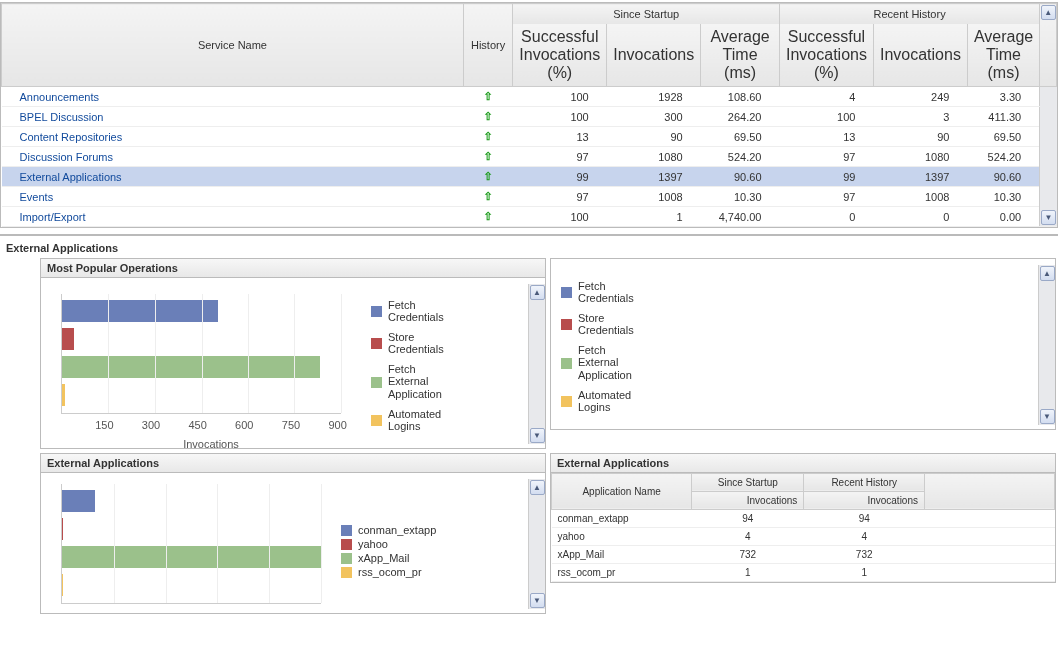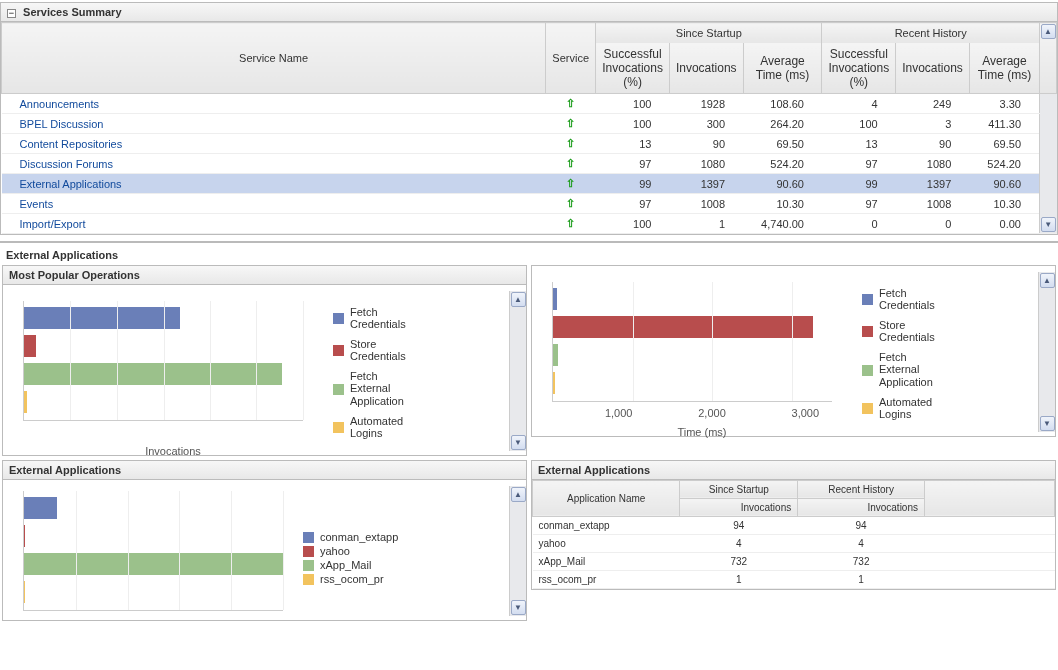--- a/index.html
+++ b/index.html
@@ -37,21 +37,21 @@
     color: #333;
     padding: 4px 6px;
     border: 1px solid #ccc;
     text-align: center;
   }
   table.data th.group {
     border-bottom: none;
   }
   table.data th.sub {
     border-top: none;
-    font-size: 12px;
+    font-size: 16px;
   }
   table.data td {
     padding: 3px 18px;
     border-bottom: 1px solid #eee;
   }
   table.data td.num { text-align: right; }
   table.data td.ctr { text-align: center; }
   table.data tbody tr.sel { background: #c7d4ed; }
   a.svc { color: #114a9c; text-decoration: none; }
   .up-arrow { color: #1a9b1a; font-weight: bold; }
@@ -70,21 +70,21 @@
     margin:1px auto;
     display:flex;align-items:center;justify-content:center;
     font-size:8px;color:#4a5a7a;
   }
   .section-title {
     font-weight: bold;
     color: #333;
     padding: 4px 2px 2px 6px;
   }
   hr.sep { border:none;border-top:2px solid #bababa;margin:2px 0; }
-  .row2 { display:flex; }
+  .row2 { display:flex;padding-left:38px; }
   .half { width: 50%; }
   .chart-panel { border:1px solid #bbb;margin:2px; }
   .chart-panel .hdr {
     background: linear-gradient(#f7f7f7,#e8e8e8);
     padding: 3px 6px;font-weight:bold;border-bottom:1px solid #bbb;
   }
   .chart-body { display:flex;position:relative;padding:6px 0 4px 0; }
   .chart-area { flex: 0 0 300px; position:relative;height:150px;margin-left:20px; }
   .chart-area-wide { flex: 0 0 270px; position:relative;height:130px;margin-left:20px; }
   .bars-h { position:absolute;left:0;top:10px;width:280px;height:120px;border:1px solid #ccc;border-top:none;border-right:none; }
@@ -116,29 +116,25 @@
   .c-auto-login { background:#f2c35e; }
   .c-conman { background:#6a7fb8; }
   .c-yahoo { background:#b84d4d; }
   .c-xapp { background:#9bc18b; }
   .c-rss { background:#f2c35e; }
 </style>
 </head>
 <body>
 
 <div class="panel">
-  <div class="panel-header">
-    <span class="collapse-icon">−</span>
-    <span>Services Summary</span>
-  </div>
   <table class="data">
     <thead>
       <tr>
         <th rowspan="2" style="width:552px">Service Name</th>
-        <th rowspan="2" style="width:50px">Service</th>
+        <th rowspan="2" style="width:50px">History</th>
         <th colspan="3" class="group">Since Startup</th>
         <th colspan="3" class="group">Recent History</th>
         <th rowspan="2" class="scroll-col" style="padding:0">
           <div class="scroll-btn">▲</div>
         </th>
       </tr>
       <tr>
         <th class="sub">Successful Invocations (%)</th>
         <th class="sub">Invocations</th>
         <th class="sub">Average Time (ms)</th>
@@ -239,20 +235,28 @@
               <div class="grid-v" style="left:33.3%"></div>
             <div class="grid-v" style="left:50%"></div>
               <div class="grid-v" style="left:66.6%"></div>
             <div class="grid-v" style="left:83.3%"></div>
               <div class="grid-v" style="left:100%"></div>
           <div class="hbar" style="background: rgb(106, 127, 184); width: 155.556px;"></div>
               <div class="hbar" style="background: rgb(184, 77, 77); width: 12.4444px;"></div>
               <div class="hbar" style="background: rgb(155, 193, 139); width: 258.222px;"></div>
               <div class="hbar" style="background: rgb(242, 195, 94); width: 3.11111px;"></div>
             </div>
+          <div class="axis-x" id="pop-ticks">
+              <span>150</span>
+              <span>300</span>
+              <span>450</span>
+              <span>600</span>
+              <span>750</span>
+              <span>900</span>
+            </div>
           <div class="axis-label" style="position:absolute;top:152px;left:0;width:300px">Invocations</div>
         </div>
         <div class="legend" id="pop-legend">
             <div class="legend-item">
               <span class="swatch c-fetch-cred"></span>
               <span>Fetch<br>Credentials</span>
             </div>
             <div class="legend-item">
               <span class="swatch c-store-cred"></span>
               <span>Store<br>Credentials</span>
@@ -269,37 +273,20 @@
         <div class="mini-scroll">
           <div class="scroll-btn">▲</div>
           <div class="scroll-btn">▼</div>
         </div>
       </div>
     </div>
   </div>
   <div class="half">
     <div class="chart-panel">
       <div class="chart-body">
-        <div class="chart-area">
-          <div class="bars-h" id="resp-bars">
-            <div class="grid-v" style="left:28.5%"></div>
-              <div class="grid-v" style="left:57%"></div>
-              <div class="grid-v" style="left:85.7%"></div>
-          <div class="hbar" style="background: rgb(106, 127, 184); width: 4px;"></div>
-              <div class="hbar" style="background: rgb(184, 77, 77); width: 260px;"></div>
-              <div class="hbar" style="background: rgb(155, 193, 139); width: 4.8px;"></div>
-              <div class="hbar" style="background: rgb(242, 195, 94); width: 2.4px;"></div>
-            </div>
-          <div class="axis-x" id="resp-ticks">
-              <span>1,000</span>
-              <span>2,000</span>
-              <span>3,000</span>
-            </div>
-          <div class="axis-label" style="position:absolute;top:152px;left:0;width:300px">Time (ms)</div>
-        </div>
         <div class="legend" id="resp-legend">
             <div class="legend-item">
               <span class="swatch c-fetch-cred"></span>
               <span>Fetch<br>Credentials</span>
             </div>
             <div class="legend-item">
               <span class="swatch c-store-cred"></span>
               <span>Store<br>Credentials</span>
             </div>
             <div class="legend-item">

